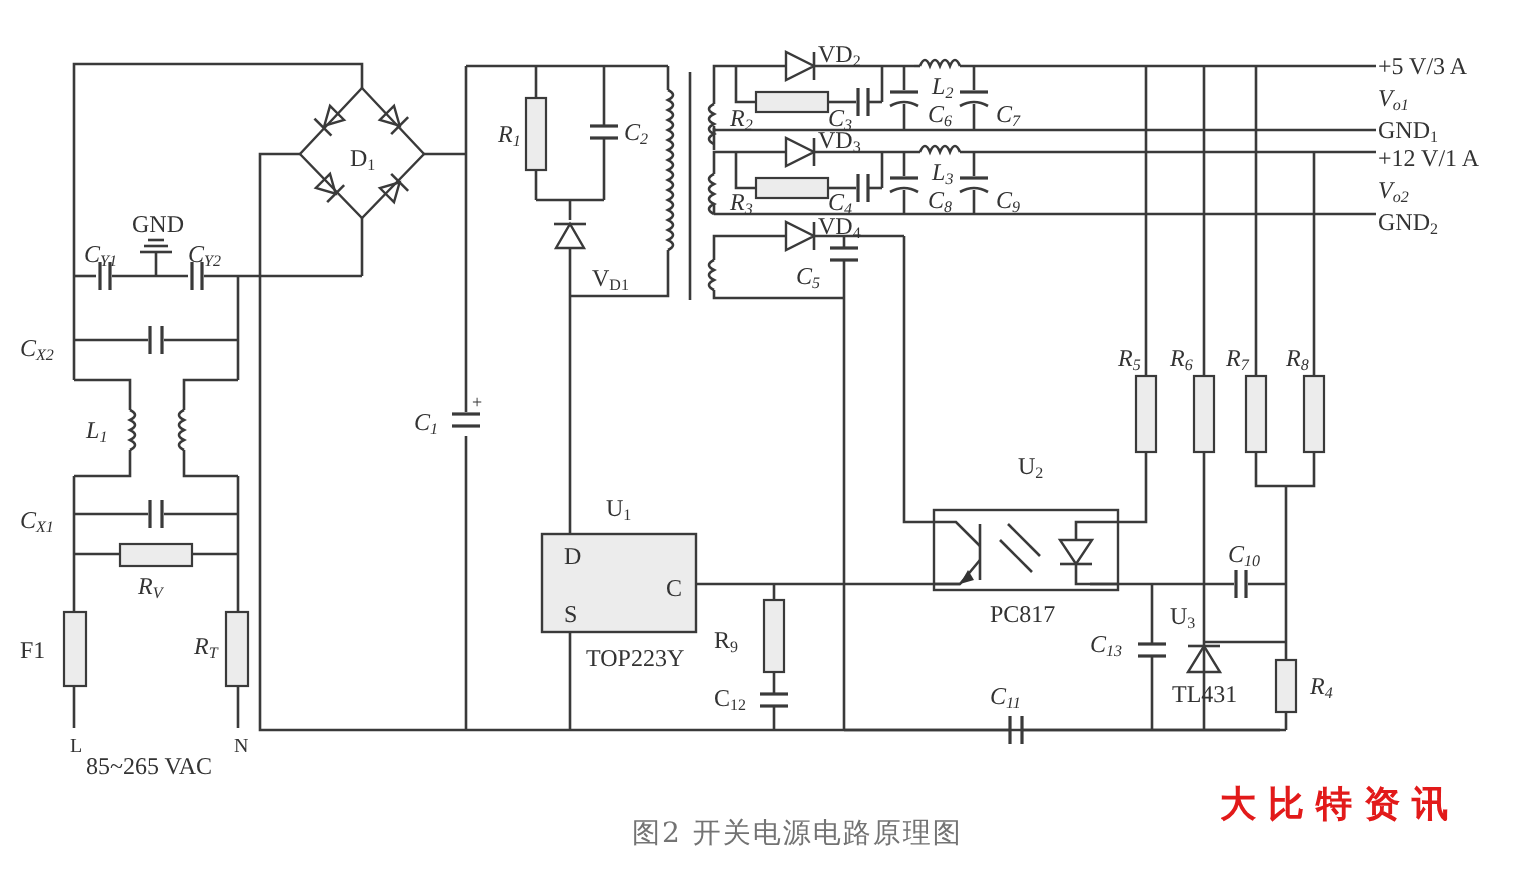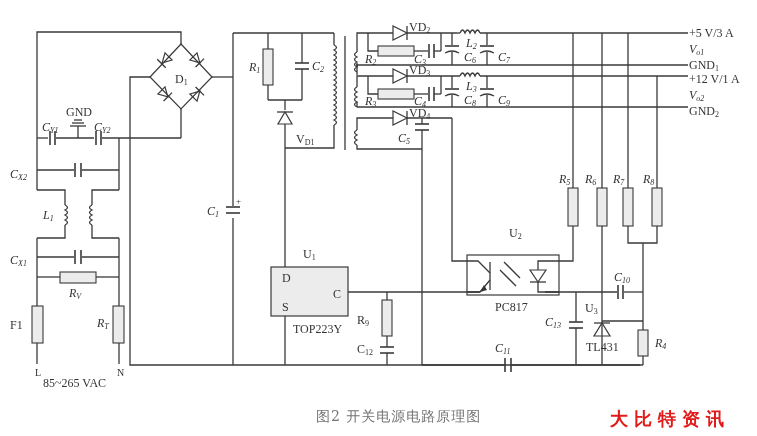--- a/index.html
+++ b/index.html
@@ -7,21 +7,21 @@
   svg { position:absolute; left:0; top:0; }
   .w { stroke:#3a3a3a; stroke-width:1.3; fill:none; }
   .res { stroke:#3a3a3a; stroke-width:1.1; fill:#ececec; }
   .box { stroke:#3a3a3a; stroke-width:1.2; fill:#ececec; }
   .plain { stroke:#3a3a3a; stroke-width:1.2; fill:none; }
   .cap { stroke:#3a3a3a; stroke-width:1.6; }
   .lbl { font-family:"Liberation Serif", serif; font-size:12px; fill:#333; }
   .lbli { font-family:"Liberation Serif", serif; font-size:12px; font-style:italic; fill:#333; }
   .sub { font-size:8px; }
   .cap-text { position:absolute; left:316px; top:408px; font-family:"DejaVu Serif", serif; font-size:14px; color:#737373; letter-spacing:1px; }
-  .brand { position:absolute; left:610px; top:407px; font-family:"DejaVu Sans", sans-serif; font-size:18px; font-weight:bold; color:#e21a1a; letter-spacing:6px;text-align:center; }
+  .brand { position:absolute; left:610px; top:390px; font-family:"DejaVu Sans", sans-serif; font-size:18px; font-weight:bold; color:#e21a1a; letter-spacing:6px;text-align:center; }
 </style>
 </head>
 <body>
 
 <svg width="757" height="436" viewBox="0 0 757 436">
 
   <g>
 
     <polyline class="w" points="37,138 37,32 181,32 181,44"></polyline>
 

